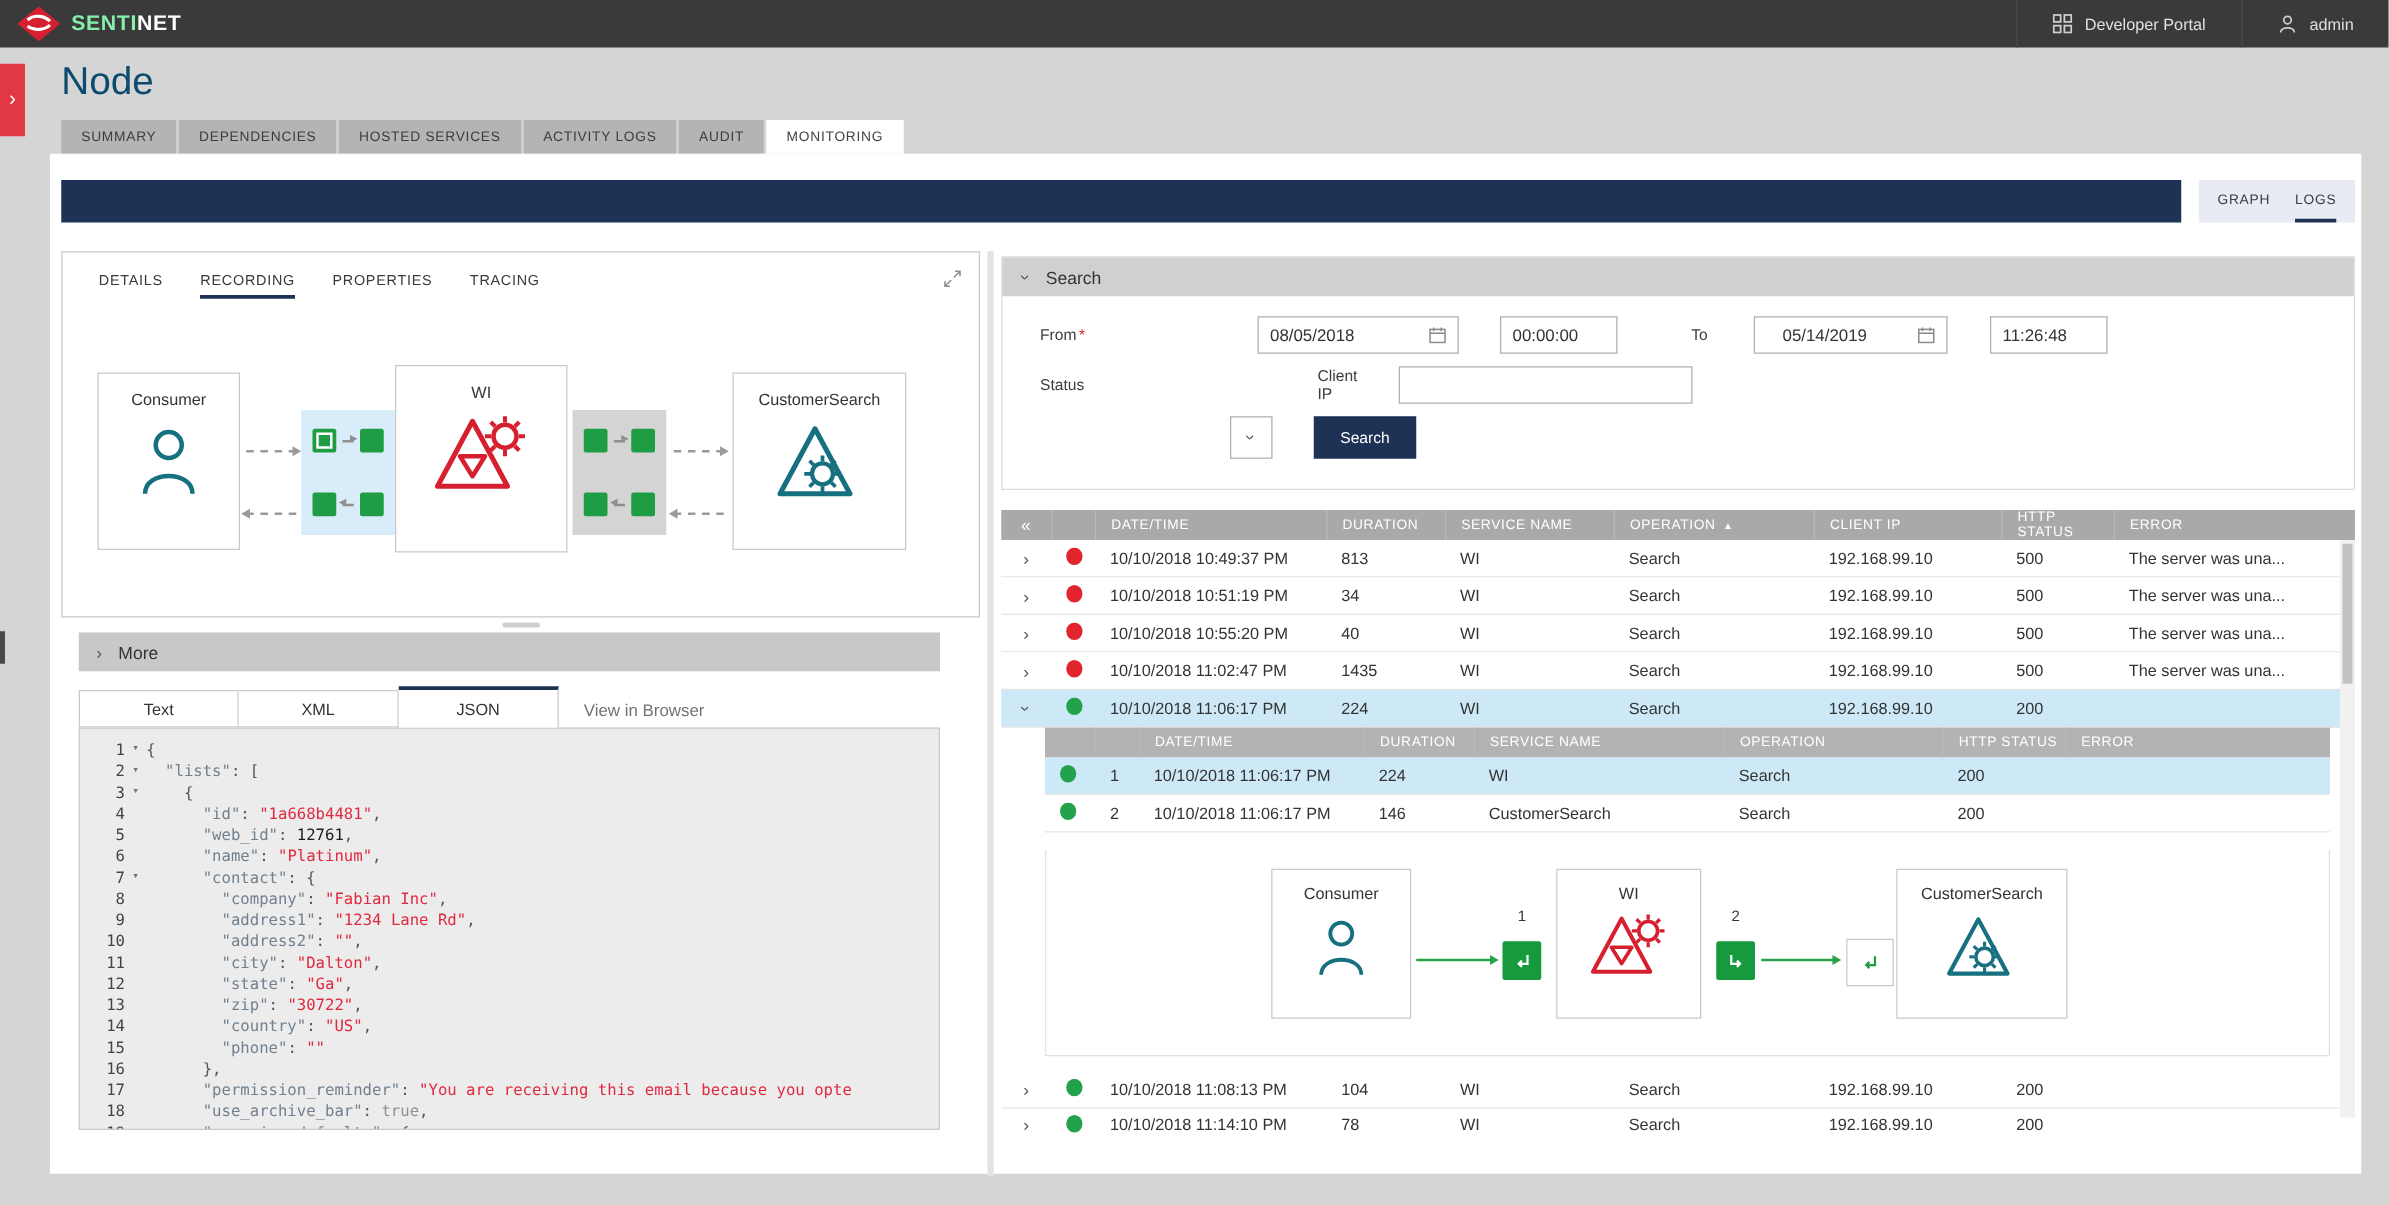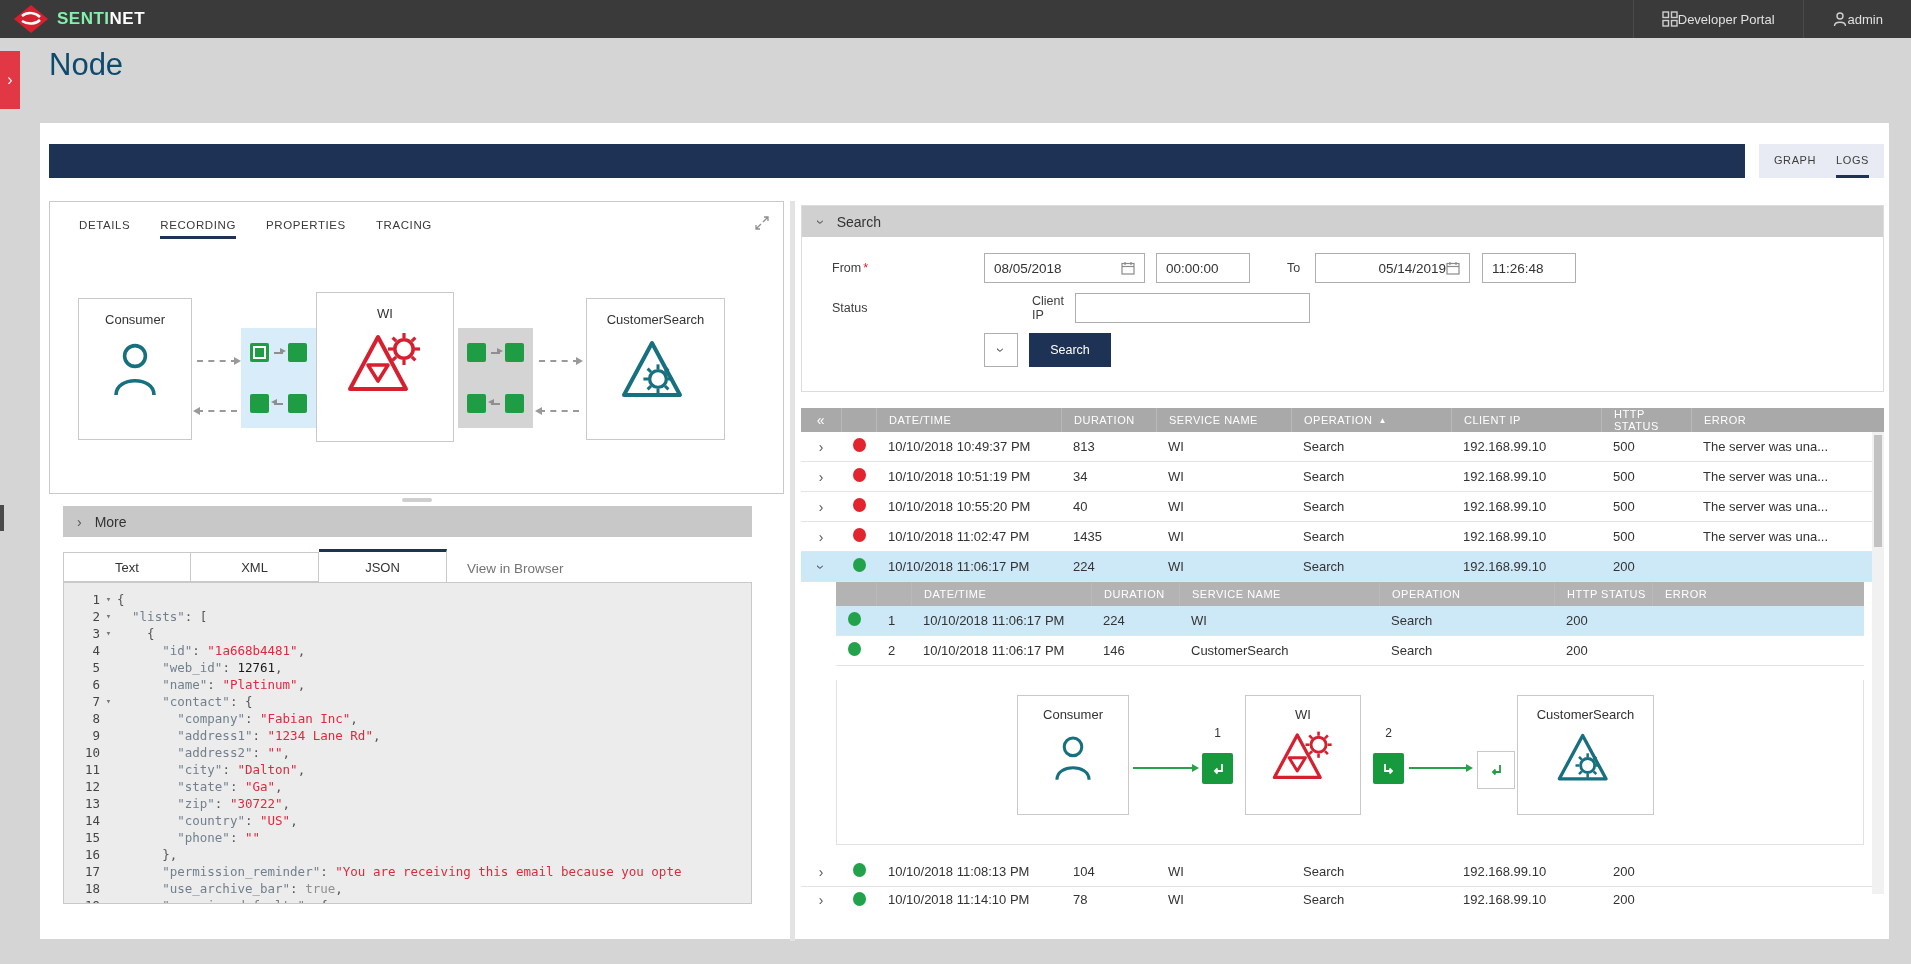--- a/index.html
+++ b/index.html
@@ -5,21 +5,21 @@
   html,body{margin:0;padding:0;background:#d5d5d5;font-family:"Liberation Sans",sans-serif;}
   .viewport{position:relative;width:1911px;height:964px;overflow:hidden;background:#d5d5d5;}
 
   
   .topbar{position:absolute;left:0;top:0;width:100%;height:38px;background:#3a3a3a;display:flex;align-items:center;}
   .brand{display:flex;align-items:center;gap:9px;padding-left:14px;cursor:pointer;}
   .brand-txt{font-size:17px;letter-spacing:.5px;font-weight:bold;}
   .brand-txt .senti{color:#86efac;margin-top:24px;}
   .brand-txt .net{color:#fff;}
   .topbar-right{margin-left:auto;display:flex;align-items:stretch;height:100%;}
-  .topbar-item{display:flex;align-items:center;padding:0 28px;border-left:1px solid #4b4b4b;font-size:13px;color:#e0e0e0;cursor:pointer;}
+  .topbar-item{display:flex;align-items:center;gap:10px;padding:0 28px;border-left:1px solid #4b4b4b;font-size:13px;color:#e0e0e0;cursor:pointer;}
 
   
   .red-tab{position:absolute;left:0;top:51px;width:20px;height:58px;background:#e23744;color:#fff;display:flex;align-items:center;justify-content:center;font-size:16px;cursor:pointer;}
   .edge-mark{position:absolute;left:0;top:505px;width:4px;height:26px;background:#4a4a4a;}
   .page-title{position:absolute;left:49px;top:47px;font-size:31px;font-weight:300;color:#0c4a6e;}
   .tabstrip{position:absolute;left:49px;top:96px;display:flex;gap:2px;}
   .ntab{height:27px;display:flex;align-items:center;padding:0 16px;background:#b4b4b4;color:#3d3d3d;font-size:11px;letter-spacing:.6px;cursor:pointer;}
   .ntab.active{background:#fff;color:#444;}
 
   
@@ -83,30 +83,30 @@
   .tk-n{color:#1a1a1a;}
   .tk-b{color:#909090;}
   .tk-p{color:#555;}
 
   
   .search-sec{border:1px solid #dcdcdc;margin-top:4px;}
   .search-hdr{height:31px;background:#d0d0d0;display:flex;align-items:center;gap:13px;padding-left:17px;font-size:14px;color:#333;cursor:pointer;}
   .chev{display:inline-block;font-size:14px;color:#555;}
   .chev.down{transform:rotate(90deg);}
   .sform{padding:16px 0 14px 30px;}
-  .frow{display:flex;align-items:center;height:30px;margin-bottom:10px;}
+  .frow{display:flex;align-items:center;height:30px;margin-bottom:10px;gap:22px;}
   .flabel{font-size:12.5px;color:#3d3d3d;}
   .req{color:#d6202f;margin-left:2px;}
   .lab-from{width:152px;}
   .lab-status{width:152px;}
   .finput{height:30px;border:1px solid #aeaeae;background:#fff;display:flex;align-items:center;padding:0 9px;font-size:13.5px;color:#333;box-sizing:border-box;cursor:text;}
   .date1{width:161px;justify-content:space-between;}
   .time1{width:94px;margin-left:11px;}
   .lab-to{margin-left:37px;width:28px;}
-  .date2{width:155px;justify-content:flex-end;padding-left:22px;}
+  .date2{width:155px;justify-content:space-between;padding-left:22px;}
   .time2{margin-left:12px;width:94px;}
   .fselect{width:265px;justify-content:space-between;cursor:pointer;}
   .selcar{font-size:8px;color:#222;}
   .lab-ip{margin-left:48px;width:43px;}
   .ipinput{width:235px;height:30px;border:1px solid #aeaeae;background:#fff;padding:0 8px;font-size:13.5px;color:#333;box-sizing:border-box;font-family:"Liberation Sans",sans-serif;}
   .row3{margin-left:152px;height:34px;}
   .dropbtn{width:34px;height:34px;border:1px solid #aeaeae;display:flex;align-items:center;justify-content:center;color:#888;box-sizing:border-box;cursor:pointer;}
   .searchbtn{margin-left:11px;width:82px;height:34px;background:#1e3255;color:#fff;font-size:12.5px;display:flex;align-items:center;justify-content:center;border:none;cursor:pointer;font-family:"Liberation Sans",sans-serif;}
 
   
@@ -198,20 +198,28 @@
       </div>
     </div>
   </div>
 
   <div class="red-tab">
       <span>›</span>
     </div>
   <div class="edge-mark"></div>
   <div class="page-title">Node</div>
 
+  <div class="tabstrip">
+    <div class="ntab">SUMMARY</div>
+    <div class="ntab">DEPENDENCIES</div>
+    <div class="ntab">HOSTED SERVICES</div>
+    <div class="ntab">ACTIVITY LOGS</div>
+    <div class="ntab">AUDIT</div>
+    <div class="ntab active">MONITORING</div>
+  </div>
 
   <div class="main">
 
     <div class="hdr-row">
       <div class="navybar"></div>
       <div class="vtoggle">
         <div class="vopt">GRAPH</div>
         <div class="vopt active">LOGS</div>
       </div>
     </div>

